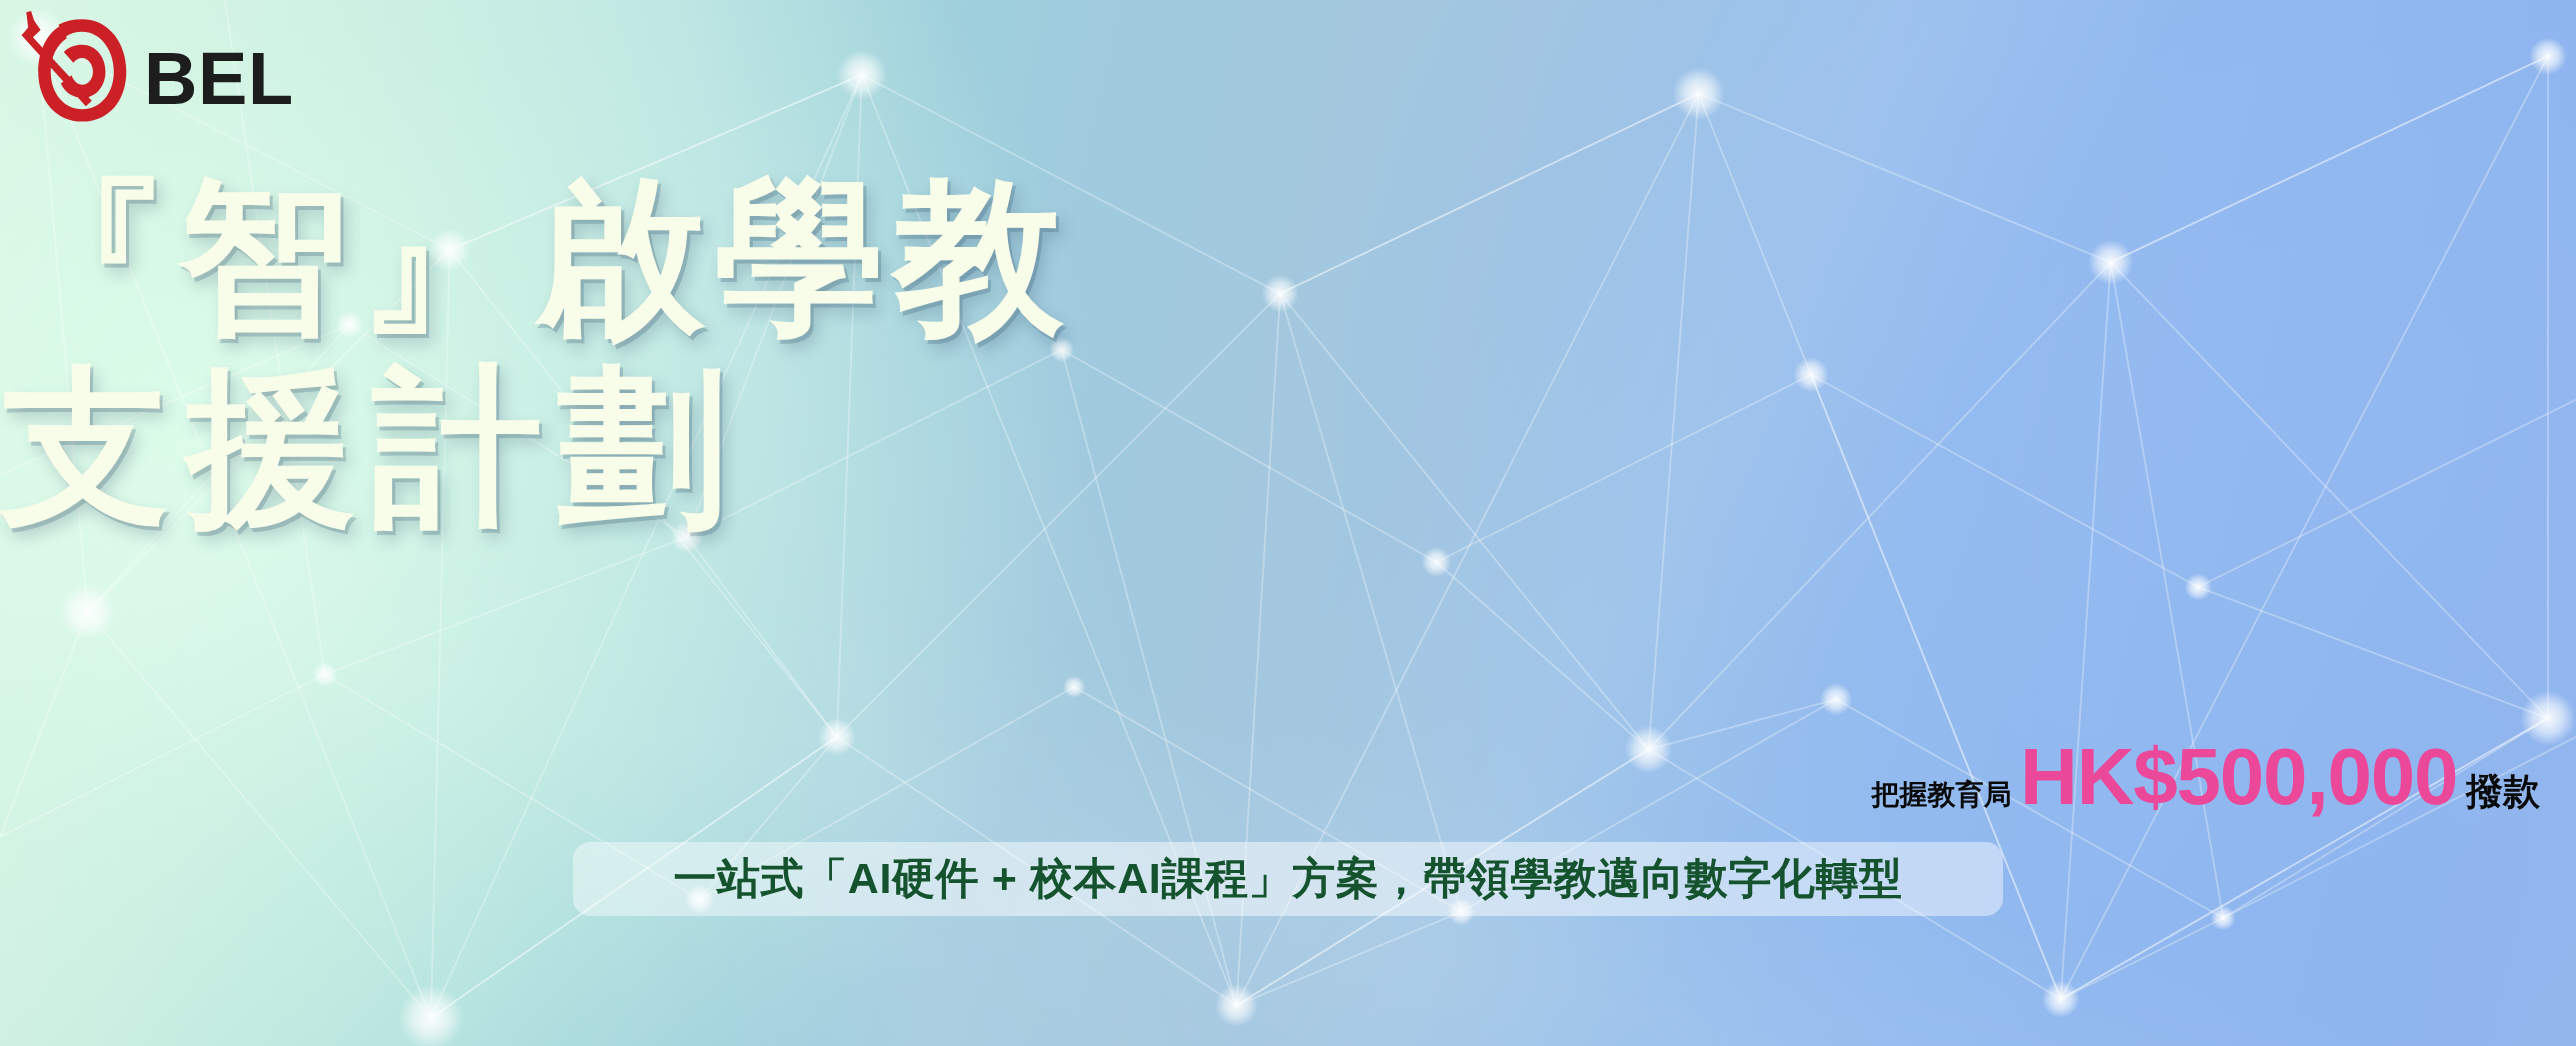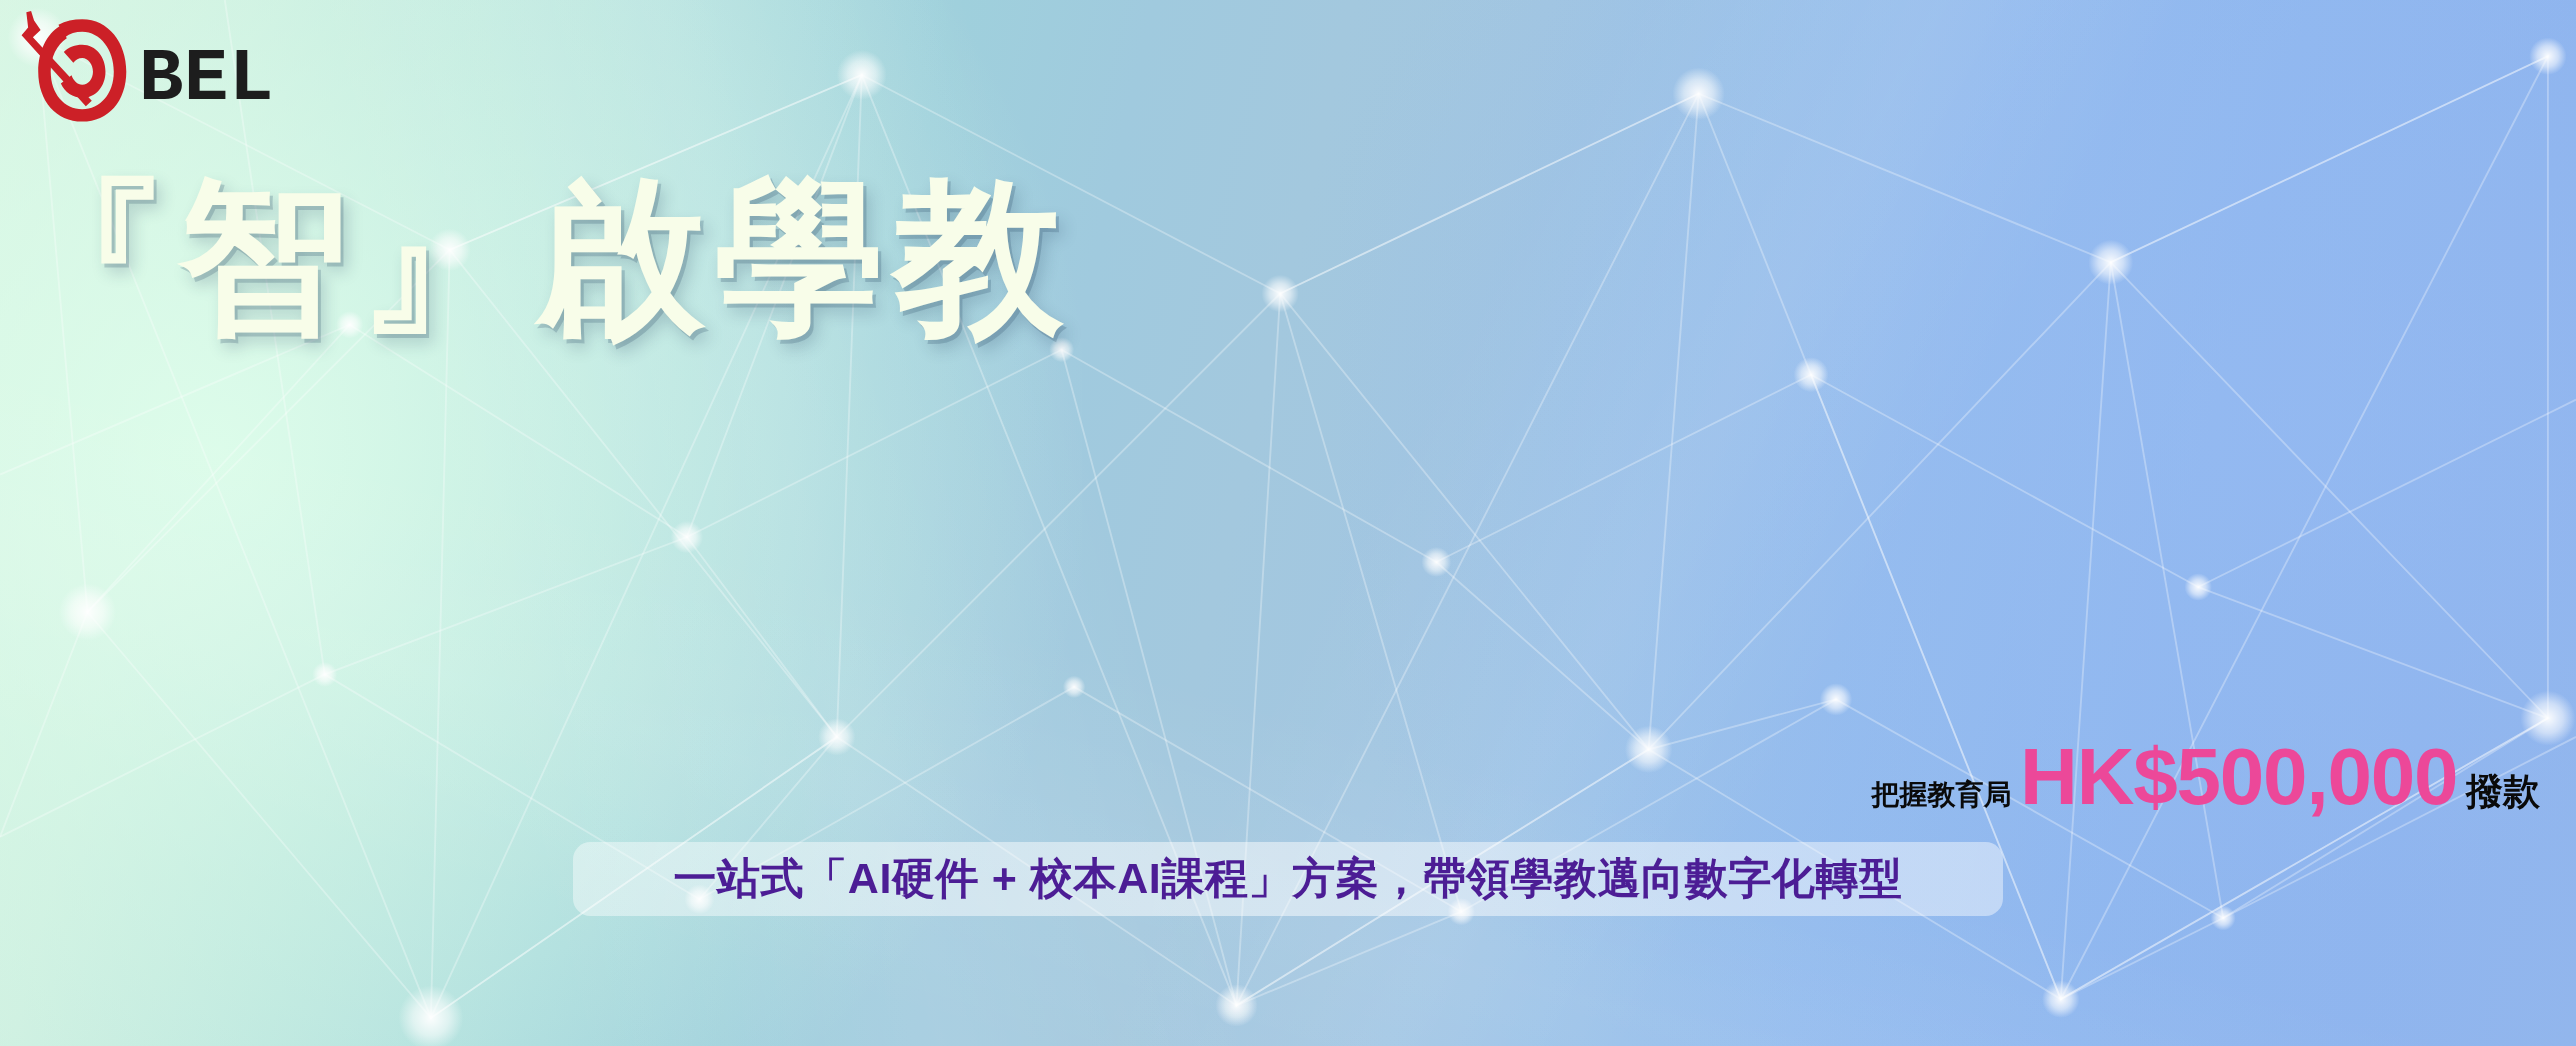--- a/index.html
+++ b/index.html
@@ -76,22 +76,22 @@
   }
   .bg-net svg { display: block; width: 100%; height: 100%; }
 
   
   .logo {
     position: absolute;
     left: 17.5px;
     top: 5px;
     display: flex;
     align-items: center;
+    gap: 5px;
     z-index: 6;
-    font-family: Liberation Mono, monospace;
   }
   .logo-mark { width: 119px; height: 119px; display: block; }
   .logo-word {
     font-size: 74px;
     font-weight: 700;
     letter-spacing: 0.6px;
     color: #1d1d1d;
     line-height: 1;
     margin-left: 2.5px;
     margin-top: 29px;
@@ -163,21 +163,21 @@
   }
   .subtitle-text {
     position: absolute;
     left: 573px;
     top: 842px;
     width: 1430px;
     height: 74px;
     display: flex;
     align-items: center;
     justify-content: center;
-    color: #4c1d95;
+    color: #14532d;
     font-weight: 700;
     font-size: 43px;
     letter-spacing: 0.6px;
     white-space: nowrap;
     z-index: 5;
   }
 </style>
 </head>
 <body>
 
@@ -253,20 +253,21 @@
         <path d="M108 24 C152 24 182 63 182 112 C182 161 152 196 108 196 C64 196 34 161 34 112 C34 78 48 49 71 35 L82 56 C65 67 55 88 55 112 C55 149 78 175 108 175 C138 175 161 149 161 112 C161 75 138 45 108 45 C97 45 87 48 79 54 L68 33 C80 27 93 24 108 24 Z"></path>
         <path d="M108 67 C131 67 147 88 147 112 C147 136 131 156 108 156 C92 156 79 147 72 132 L90 118 C93 127 100 134 108 134 C118 134 126 124 126 112 C126 100 118 89 108 89 C102 89 97 92 93 97 L77 79 C85 71 96 67 108 67 Z"></path>
         <path d="M14 12 L22 10 L27 26 L38 42 L25 54 L124 161 L114 170 L17 63 L6 51 L17 38 Z"></path>
       </g>
     </svg>
     <span class="logo-word">BEL</span>
   </div>
 
   <div class="headline">
     <div class="headline-line l1">『智』啟學教</div>
+    <div class="headline-line l2">支援計劃</div>
   </div>
 
   <div class="funding">
     <span class="pre">把握教育局</span>
     <span class="amount">HK$500,000</span>
     <span class="post">撥款</span>
   </div>
 
   <div class="subtitle-pill"></div>
   <div class="subtitle-text">一站式「AI硬件 + 校本AI課程」方案，帶領學教邁向數字化轉型</div>

